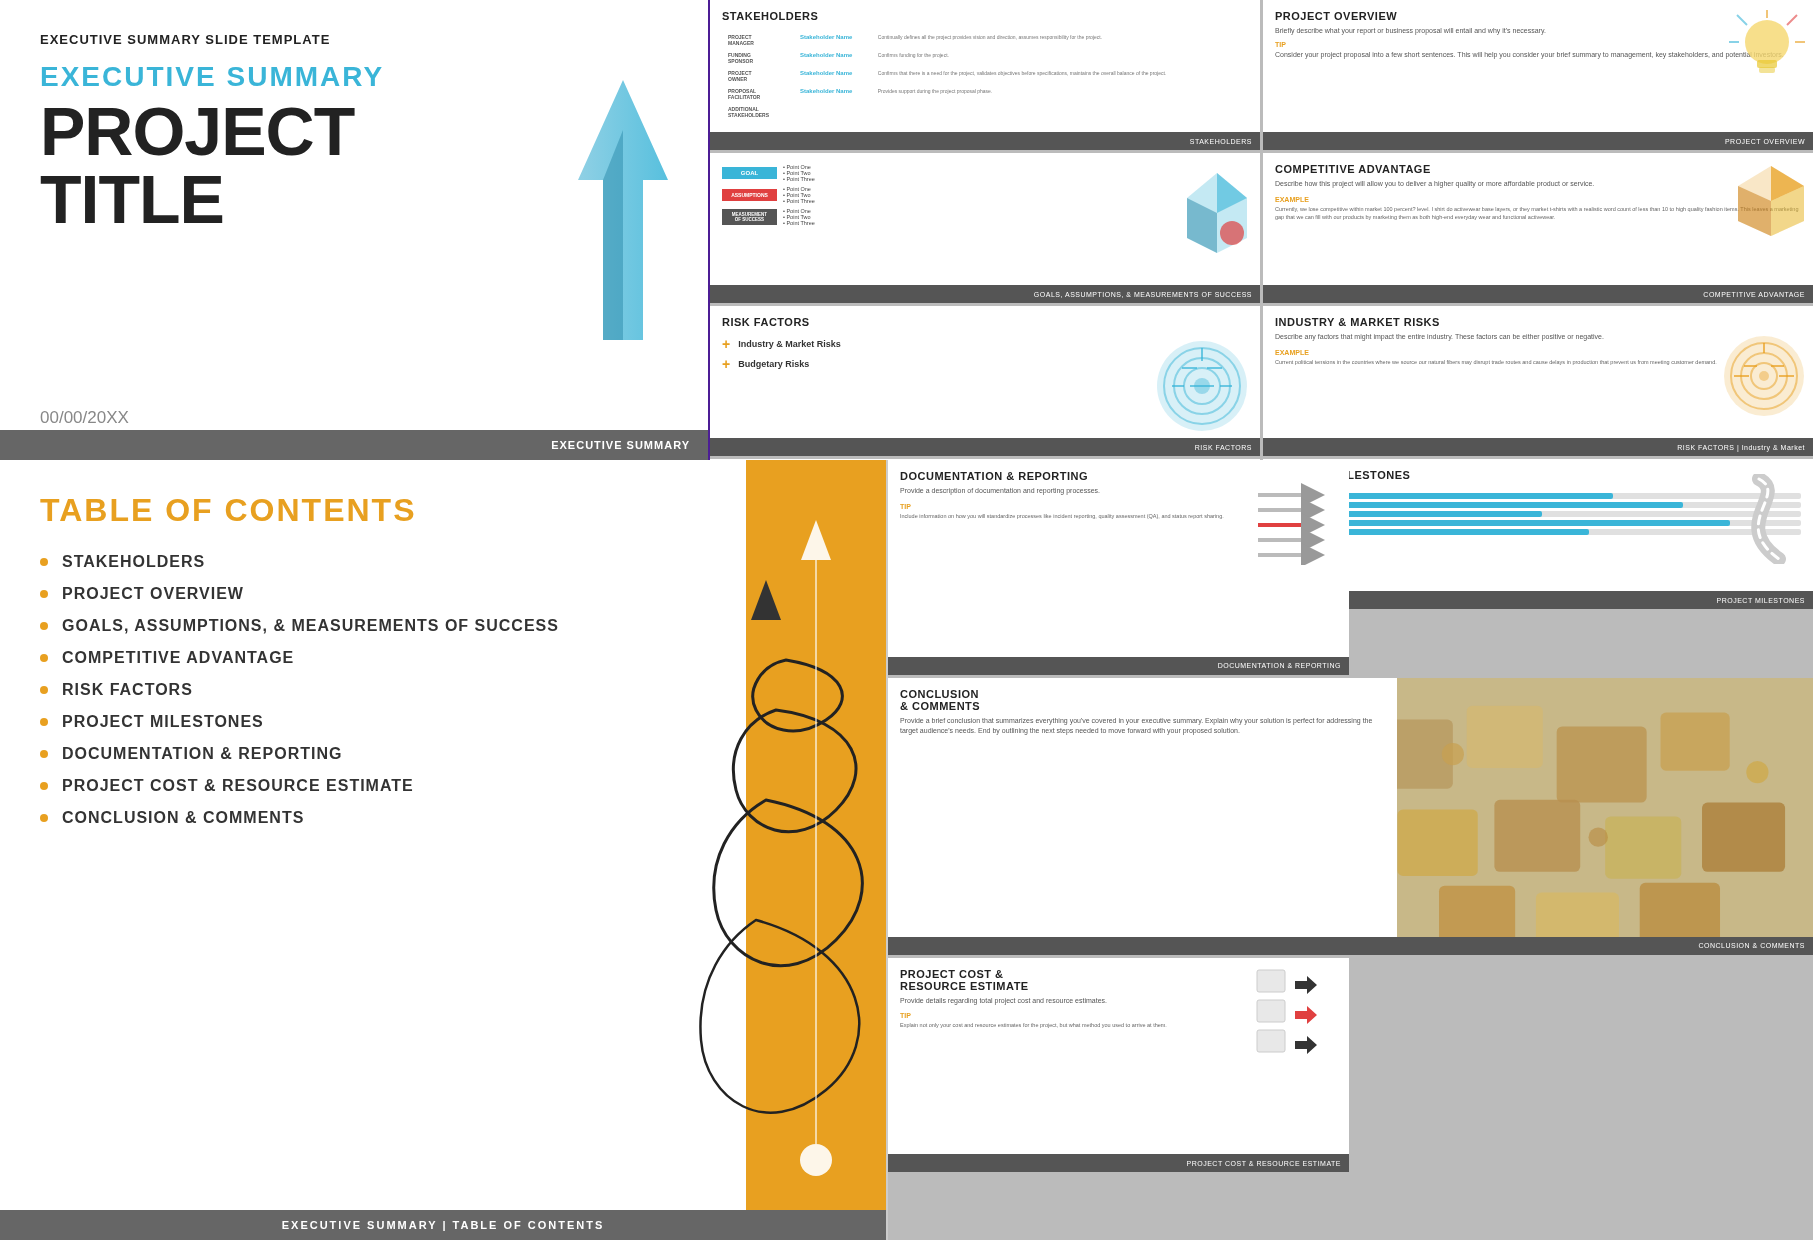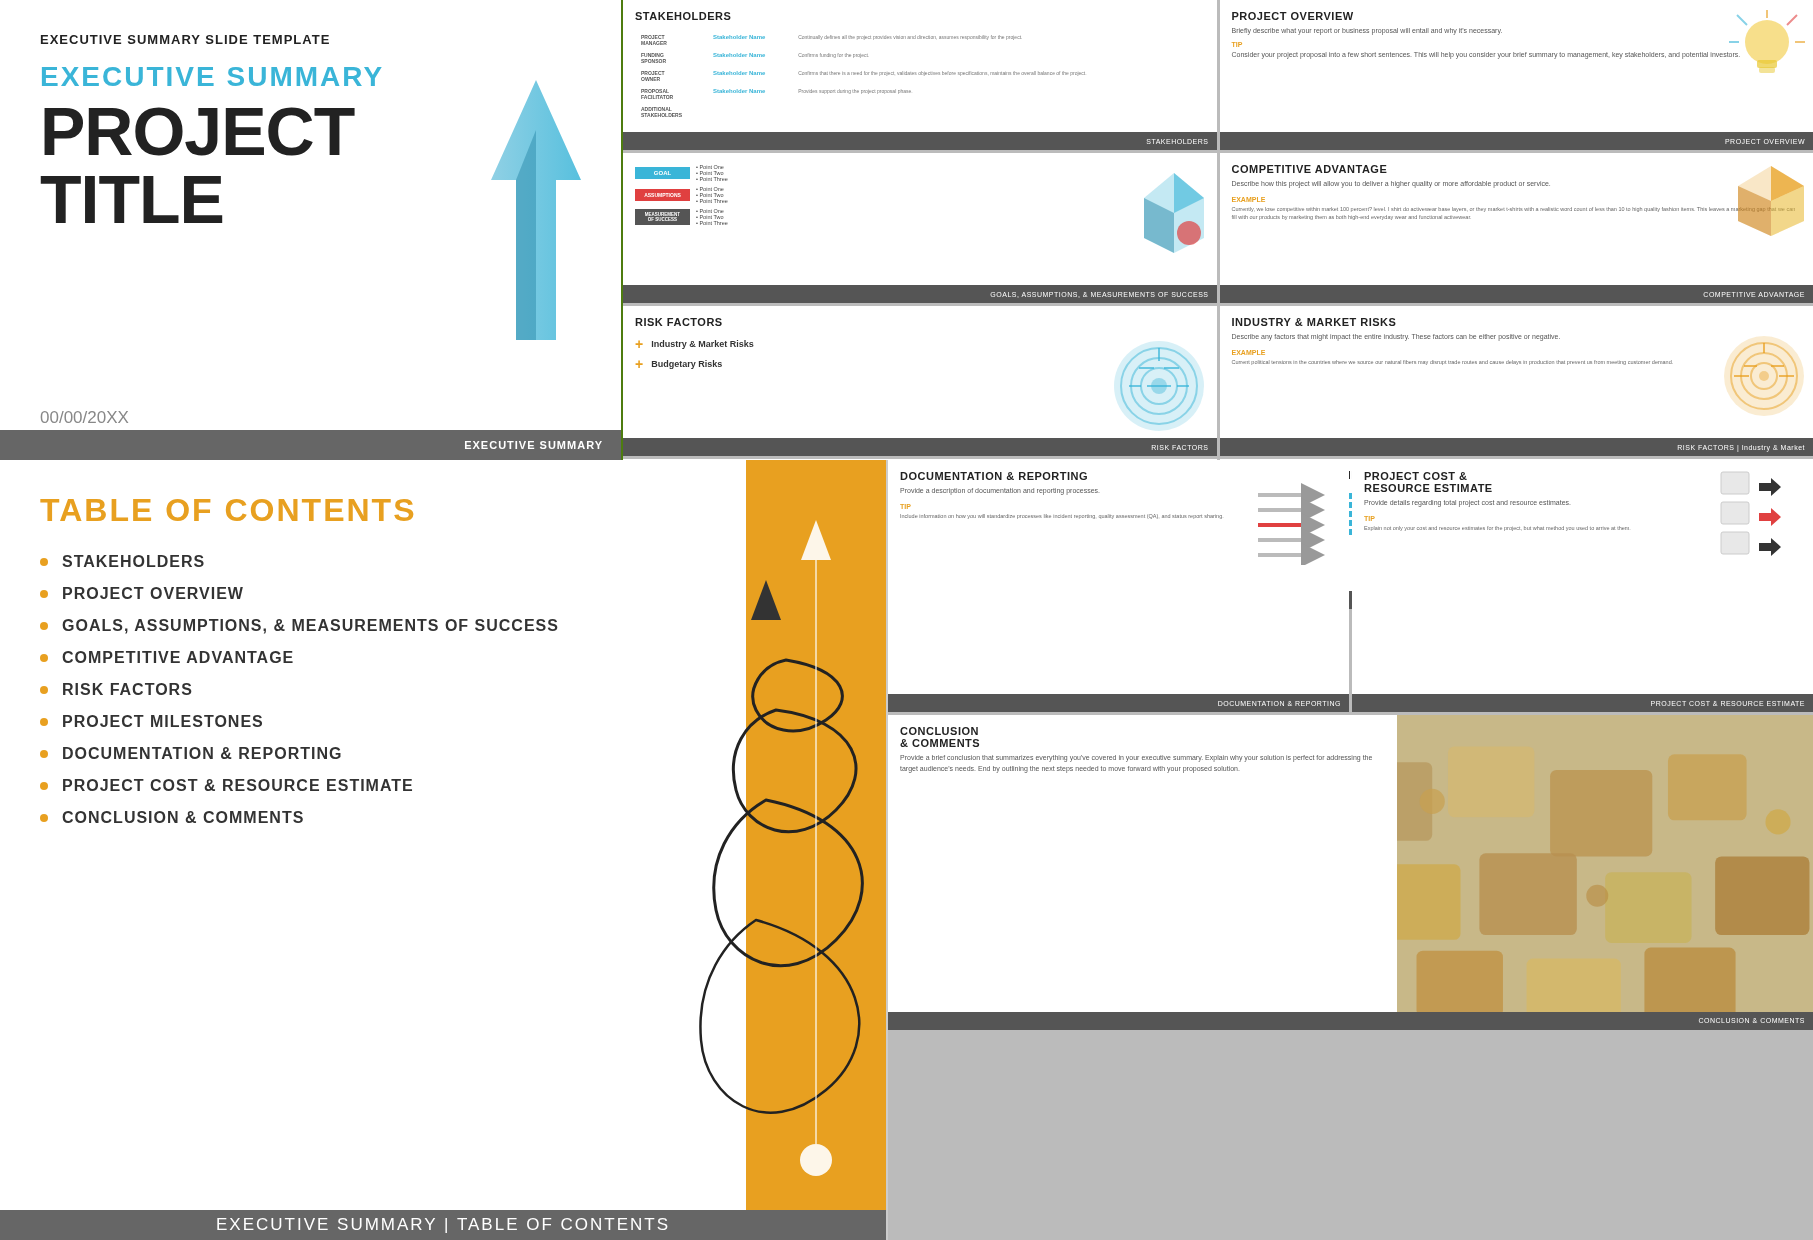--- a/index.html
+++ b/index.html
@@ -14,27 +14,27 @@
 
     
     .top-row {
       display: flex;
       width: 100%;
       height: 460px;
     }
 
     
     .slide-main {
-      width: 623px;
+      width: 710px;
       background: #fff;
       padding: 32px 40px;
       display: flex;
       flex-direction: column;
       position: relative;
-      border-right: 2px solid #4d7c0f;
+      border-right: 2px solid #4c1d95;
     }
     .slide-main .template-label {
       font-size: 13px;
       font-weight: 900;
       color: #222;
       letter-spacing: 1px;
       margin-bottom: 14px;
     }
     .slide-main .exec-summary-blue {
       font-size: 28px;
@@ -169,24 +169,24 @@
     .toc-slide .footer-bar {
       position: absolute;
       bottom: 0; left: 0; right: 0;
       height: 30px;
       background: #666;
       display: flex;
       align-items: center;
       justify-content: center;
     }
     .toc-slide .footer-bar span {
-      font-size: 17px;
+      font-size: 11px;
       color: #fff;
       letter-spacing: 2px;
-      font-weight: 400;
+      font-weight: 700;
     }
 
     
     .bottom-slides-grid {
       flex: 1;
       display: grid;
       grid-template-columns: 1fr 1fr;
       grid-template-rows: repeat(4, auto);
       gap: 3px;
       background: #bbb;
@@ -669,42 +669,20 @@
           <line x1="5" y1="50" x2="60" y2="50" stroke="#e04040" stroke-width="4" marker-end="url(#ah)"></line>
           <line x1="5" y1="65" x2="60" y2="65" stroke="#bbb" stroke-width="4" marker-end="url(#ah)"></line>
           <line x1="5" y1="80" x2="60" y2="80" stroke="#bbb" stroke-width="4" marker-end="url(#ah)"></line>
         </svg>
       </div>
       <div class="ms-footer">
         <span>DOCUMENTATION &amp; REPORTING</span>
       </div>
     </div>
 
-    <div class="mini-slide" style="position:relative;">
-      <div class="ms-title">PROJECT COST &amp;<br>RESOURCE ESTIMATE</div>
-      <div class="ms-body">Provide details regarding total project cost and resource estimates.</div>
-      <div class="comp-advantage-example">TIP</div>
-      <div class="comp-advantage-body">Explain not only your cost and resource estimates for the project, but what method you used to arrive at them.</div>
-
-      <div class="proj-cost-arrows">
-        <svg viewBox="0 0 90 90" xmlns="http://www.w3.org/2000/svg">
-
-          <rect x="2" y="2" width="28" height="22" rx="2" fill="#e8e8e8" stroke="#ccc" stroke-width="1"></rect>
-          <polygon points="40,13 52,13 52,8 62,17 52,26 52,21 40,21" fill="#333"></polygon>
-          <rect x="2" y="32" width="28" height="22" rx="2" fill="#e8e8e8" stroke="#ccc" stroke-width="1"></rect>
-          <polygon points="40,43 52,43 52,38 62,47 52,56 52,51 40,51" fill="#e04040"></polygon>
-          <rect x="2" y="62" width="28" height="22" rx="2" fill="#e8e8e8" stroke="#ccc" stroke-width="1"></rect>
-          <polygon points="40,73 52,73 52,68 62,77 52,86 52,81 40,81" fill="#333"></polygon>
-        </svg>
-      </div>
-      <div class="ms-footer">
-        <span>PROJECT COST &amp; RESOURCE ESTIMATE</span>
-      </div>
-    </div>
-
     <div class="mini-slide" style="position:relative; grid-column: 1 / 3; display:flex;">
       <div style="flex:1; padding:10px 12px;">
         <div class="ms-title" style="padding:0 0 4px 0;">CONCLUSION<br>&amp; COMMENTS</div>
         <div class="ms-body" style="padding:0;">Provide a brief conclusion that summarizes everything you've covered in your executive summary. Explain why your solution is perfect for addressing the target audience's needs. End by outlining the next steps needed to move forward with your proposed solution.</div>
       </div>
 
       <div style="width:45%;background:#d4c5a0;position:relative;overflow:hidden;">
         <svg viewBox="0 0 400 200" width="100%" height="100%" xmlns="http://www.w3.org/2000/svg" preserveAspectRatio="xMidYMid slice">
           <rect width="400" height="200" fill="#c8b888"></rect>
 
@@ -723,14 +701,36 @@
           <circle cx="90" cy="55" r="8" fill="#c8a050" opacity="0.7"></circle>
           <circle cx="195" cy="115" r="7" fill="#b88840" opacity="0.6"></circle>
           <circle cx="310" cy="68" r="8" fill="#d0a840" opacity="0.65"></circle>
         </svg>
       </div>
       <div class="ms-footer">
         <span>CONCLUSION &amp; COMMENTS</span>
       </div>
     </div>
 
+    <div class="mini-slide" style="position:relative;">
+      <div class="ms-title">PROJECT COST &amp;<br>RESOURCE ESTIMATE</div>
+      <div class="ms-body">Provide details regarding total project cost and resource estimates.</div>
+      <div class="comp-advantage-example">TIP</div>
+      <div class="comp-advantage-body">Explain not only your cost and resource estimates for the project, but what method you used to arrive at them.</div>
+
+      <div class="proj-cost-arrows">
+        <svg viewBox="0 0 90 90" xmlns="http://www.w3.org/2000/svg">
+
+          <rect x="2" y="2" width="28" height="22" rx="2" fill="#e8e8e8" stroke="#ccc" stroke-width="1"></rect>
+          <polygon points="40,13 52,13 52,8 62,17 52,26 52,21 40,21" fill="#333"></polygon>
+          <rect x="2" y="32" width="28" height="22" rx="2" fill="#e8e8e8" stroke="#ccc" stroke-width="1"></rect>
+          <polygon points="40,43 52,43 52,38 62,47 52,56 52,51 40,51" fill="#e04040"></polygon>
+          <rect x="2" y="62" width="28" height="22" rx="2" fill="#e8e8e8" stroke="#ccc" stroke-width="1"></rect>
+          <polygon points="40,73 52,73 52,68 62,77 52,86 52,81 40,81" fill="#333"></polygon>
+        </svg>
+      </div>
+      <div class="ms-footer">
+        <span>PROJECT COST &amp; RESOURCE ESTIMATE</span>
+      </div>
+    </div>
+
   </div>
 </div>
 
 </body></html>

